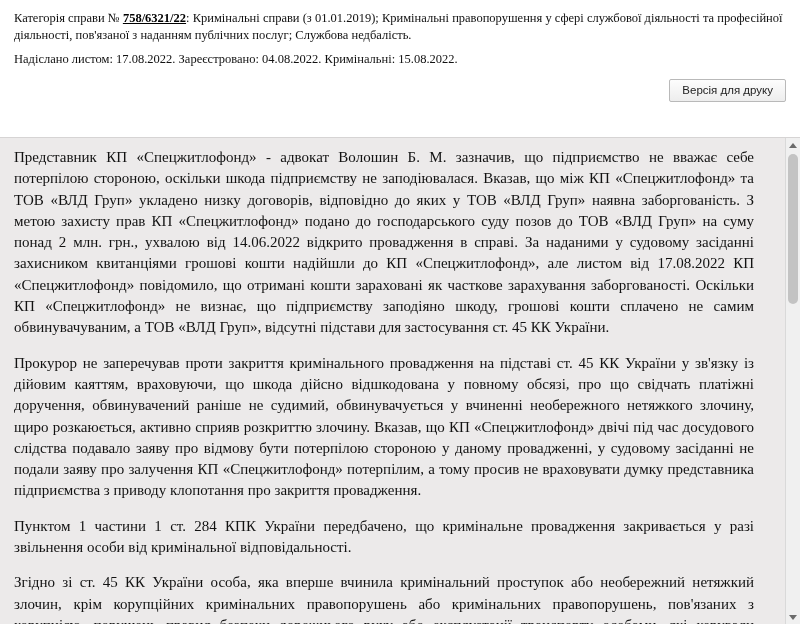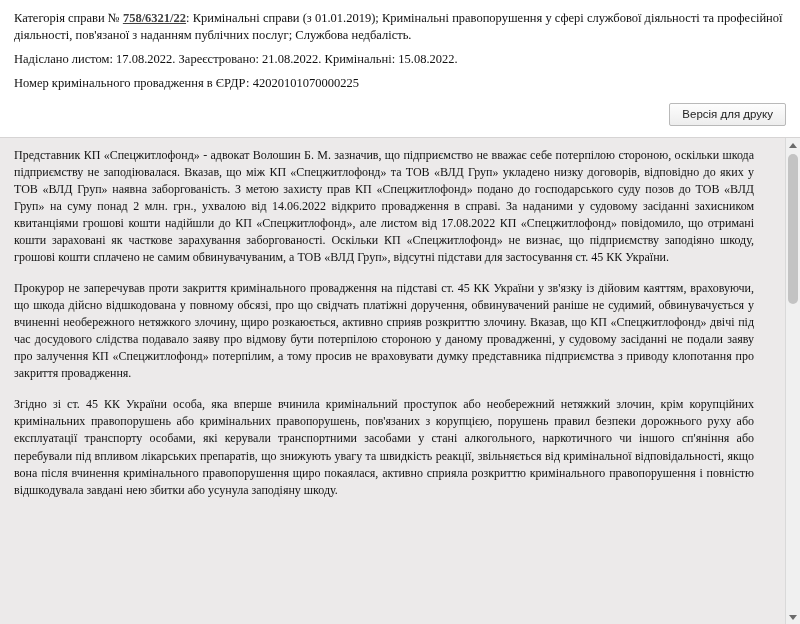--- a/index.html
+++ b/index.html
@@ -31,21 +31,21 @@
   }
   .meta p {
     margin: 0 0 7px 0;
     line-height: 1.35;
     text-align: left;
   }
   .meta b {
     font-weight: normal;
   }
   a.caselink {
-    color: #404040;
+    color: #000000;
     text-decoration: underline;
     font-weight: bold;
   }
 
   
   .printrow {
     position: relative;
     height: 26px;
     background: #ffffff;
   }
@@ -82,21 +82,21 @@
     bottom: 0;
     overflow: hidden;
     padding: 9px 16px 10px 14px;
     box-sizing: border-box;
   }
   .textscroll p {
     margin: 0 16px 14px 0;
     text-align: justify;
     text-justify: inter-word;
     line-height: 1.42;
-    font-size: 12px;
+    font-size: 15px;
     color: #121212;
   }
   .textscroll p:last-child {
     margin-bottom: 0;
   }
 
   
   .scrollbar {
     position: absolute;
     right: 0;
@@ -142,35 +142,33 @@
 </head>
 <body>
 
 <div class="page">
 
   <div class="meta">
     <p>
       <b>Категорія справи № </b><a class="caselink" href="#">758/6321/22</a><b>: Кримінальні справи (з 01.01.2019); Кримінальні правопорушення у сфері службової діяльності та професійної діяльності, пов'язаної з наданням публічних послуг; Службова недбалість.</b>
     </p>
     <p>
-      <b>Надіслано листом:</b><span> 17.08.2022. </span><b>Зареєстровано:</b><span> 21.08.2022. </span><b>Кримінальні:</b><span> 15.08.2022.</span>
-    </p>
-    <p>
-      <b>Номер кримінального провадження в ЄРДР:</b><b> 42020101070000225</b>
+      <b>Надіслано листом:</b><span> 17.08.2022. </span><b>Зареєстровано:</b><span> 04.08.2022. </span><b>Кримінальні:</b><span> 15.08.2022.</span>
     </p>
   </div>
 
   <div class="printrow">
     <button class="printbtn">Версія для друку</button>
   </div>
 
   <div class="textwrap">
     <div class="textscroll">
       <p>Представник КП «Спецжитлофонд» - адвокат Волошин Б. М. зазначив, що підприємство не вважає себе потерпілою стороною, оскільки шкода підприємству не заподіювалася. Вказав, що між КП «Спецжитлофонд» та ТОВ «ВЛД Груп» укладено низку договорів, відповідно до яких у ТОВ «ВЛД Груп» наявна заборгованість. З метою захисту прав КП «Спецжитлофонд» подано до господарського суду позов до ТОВ «ВЛД Груп» на суму понад 2 млн. грн., ухвалою від 14.06.2022 відкрито провадження в справі. За наданими у судовому засіданні захисником квитанціями грошові кошти надійшли до КП «Спецжитлофонд», але листом від 17.08.2022 КП «Спецжитлофонд» повідомило, що отримані кошти зараховані як часткове зарахування заборгованості. Оскільки КП «Спецжитлофонд» не визнає, що підприємству заподіяно шкоду, грошові кошти сплачено не самим обвинувачуваним, а ТОВ «ВЛД Груп», відсутні підстави для застосування ст. 45 КК України.</p>
       <p>Прокурор не заперечував проти закриття кримінального провадження на підставі ст. 45 КК України у зв'язку із дійовим каяттям, враховуючи, що шкода дійсно відшкодована у повному обсязі, про що свідчать платіжні доручення, обвинувачений раніше не судимий, обвинувачується у вчиненні необережного нетяжкого злочину, щиро розкаюється, активно сприяв розкриттю злочину. Вказав, що КП «Спецжитлофонд» двічі під час досудового слідства подавало заяву про відмову бути потерпілою стороною у даному провадженні, у судовому засіданні не подали заяву про залучення КП «Спецжитлофонд» потерпілим, а тому просив не враховувати думку представника підприємства з приводу клопотання про закриття провадження.</p>
+      <p>Пунктом 1 частини 1 ст. 284 КПК України передбачено, що кримінальне провадження закривається у разі звільнення особи від кримінальної відповідальності.</p>
       <p>Згідно зі ст. 45 КК України особа, яка вперше вчинила кримінальний проступок або необережний нетяжкий злочин, крім корупційних кримінальних правопорушень або кримінальних правопорушень, пов'язаних з корупцією, порушень правил безпеки дорожнього руху або експлуатації транспорту особами, які керували транспортними засобами у стані алкогольного, наркотичного чи іншого сп'яніння або перебували під впливом лікарських препаратів, що знижують увагу та швидкість реакції, звільняється від кримінальної відповідальності, якщо вона після вчинення кримінального правопорушення щиро покаялася, активно сприяла розкриттю кримінального правопорушення і повністю відшкодувала завдані нею збитки або усунула заподіяну шкоду.</p>
     </div>
 
     <div class="scrollbar">
       <div class="sb-arrow up">
           <i></i>
         </div>
       <div class="sb-thumb"></div>
       <div class="sb-arrow down">
           <i></i>

